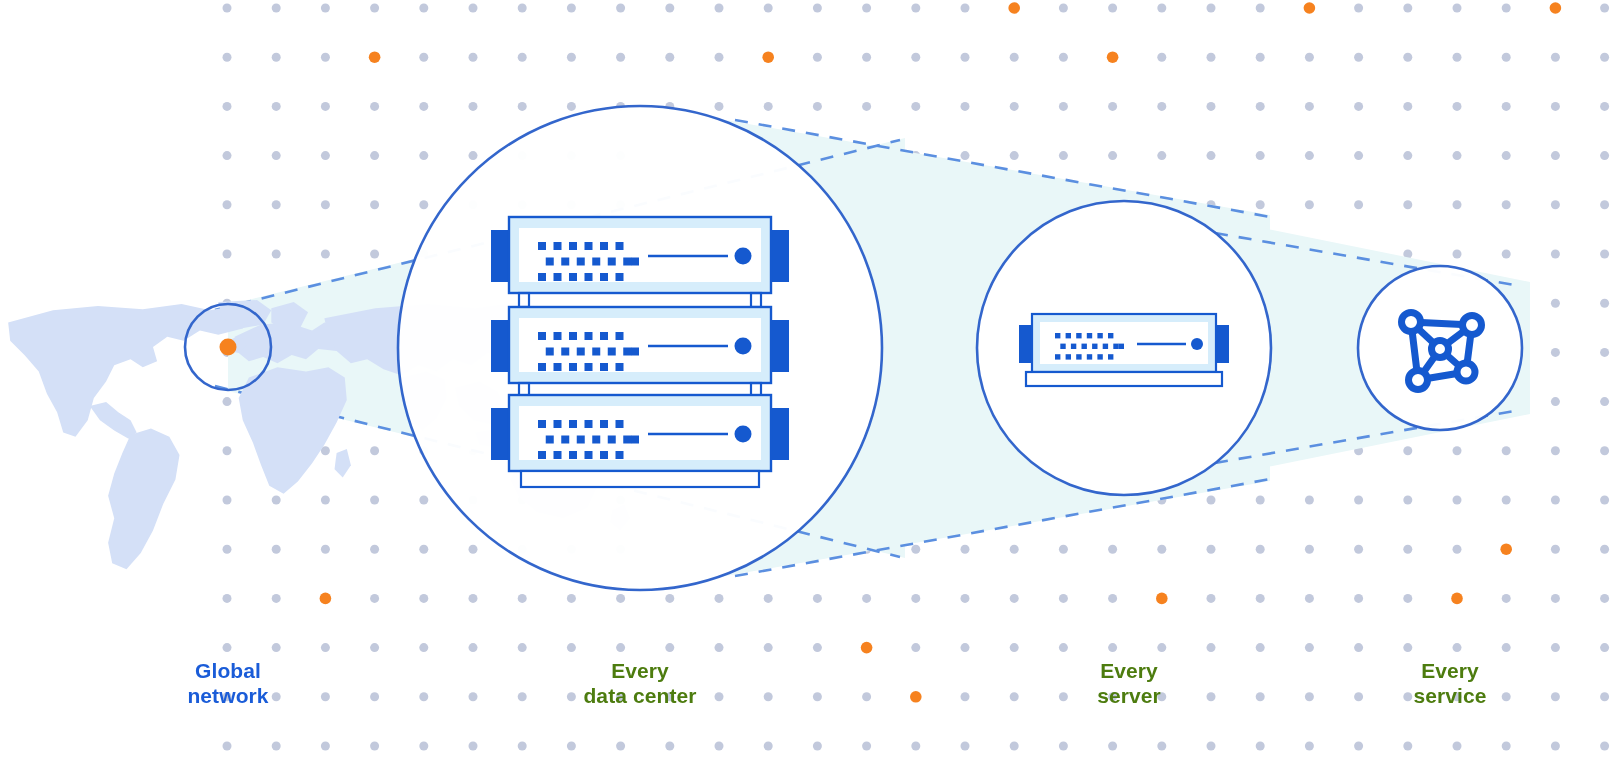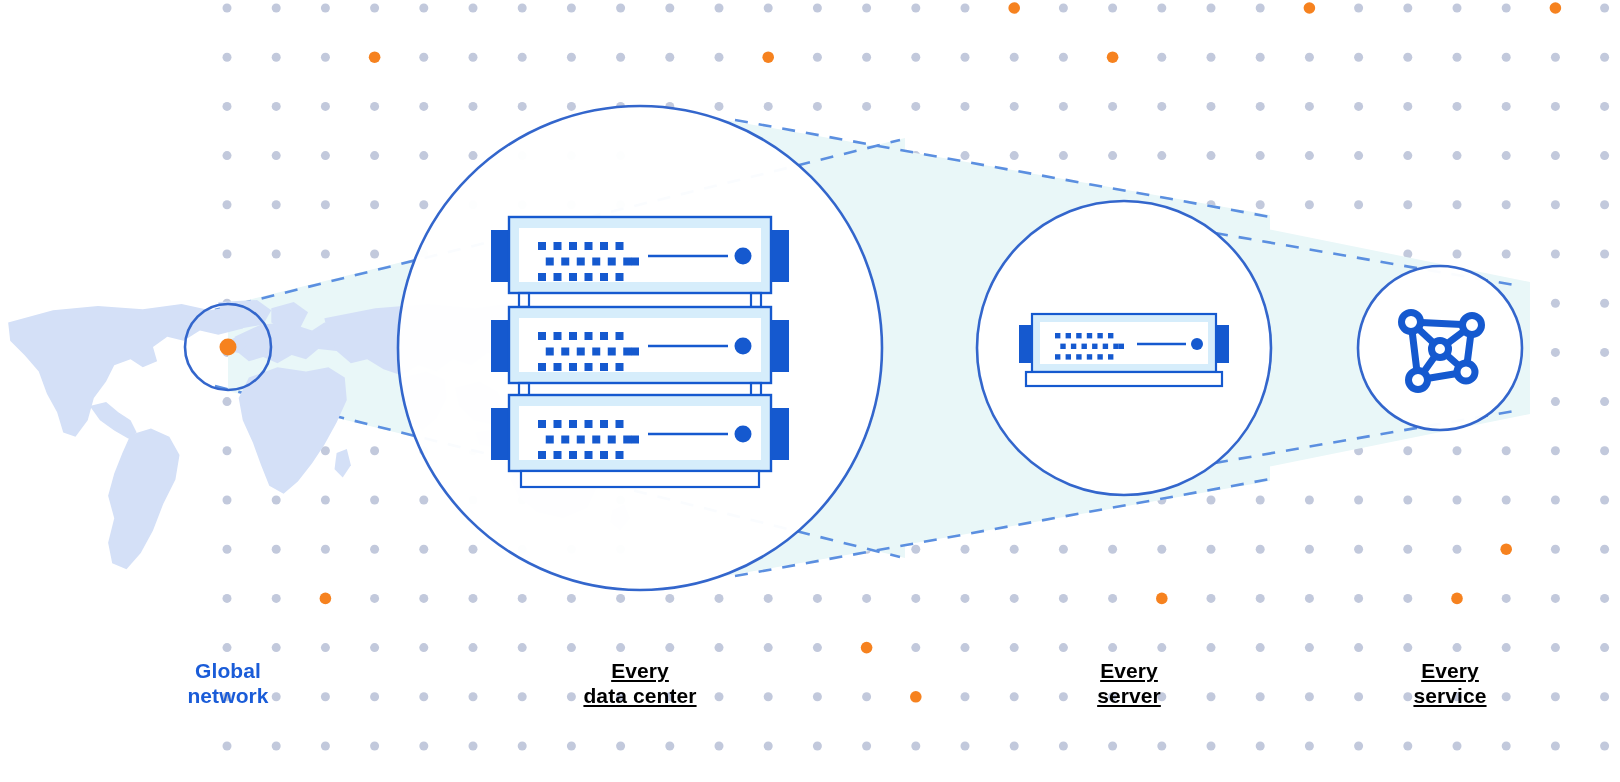--- a/index.html
+++ b/index.html
@@ -31,21 +31,21 @@
   }
   .label{
     position:absolute;
     text-align:center;
     font-size:21px;
     line-height:25px;
     font-weight:700;
     letter-spacing:.1px;
     white-space:pre-line;
   }
-  .label.dark{ color:#000000;text-decoration:underline; }
+  .label.dark{ color:#4d7c0f; }
   .label.accent{ color:#1a5cd8; }
 </style>
 </head>
 <body>
 
 <div id="stage">
 
   <svg class="layer" id="grid-layer" viewBox="0 0 1620 782" preserveAspectRatio="none" aria-hidden="true">
       <circle cx="227.0" cy="8.0" r="4.5" fill="#c2c9dc"></circle>
       <circle cx="276.2" cy="8.0" r="4.5" fill="#c2c9dc"></circle>

